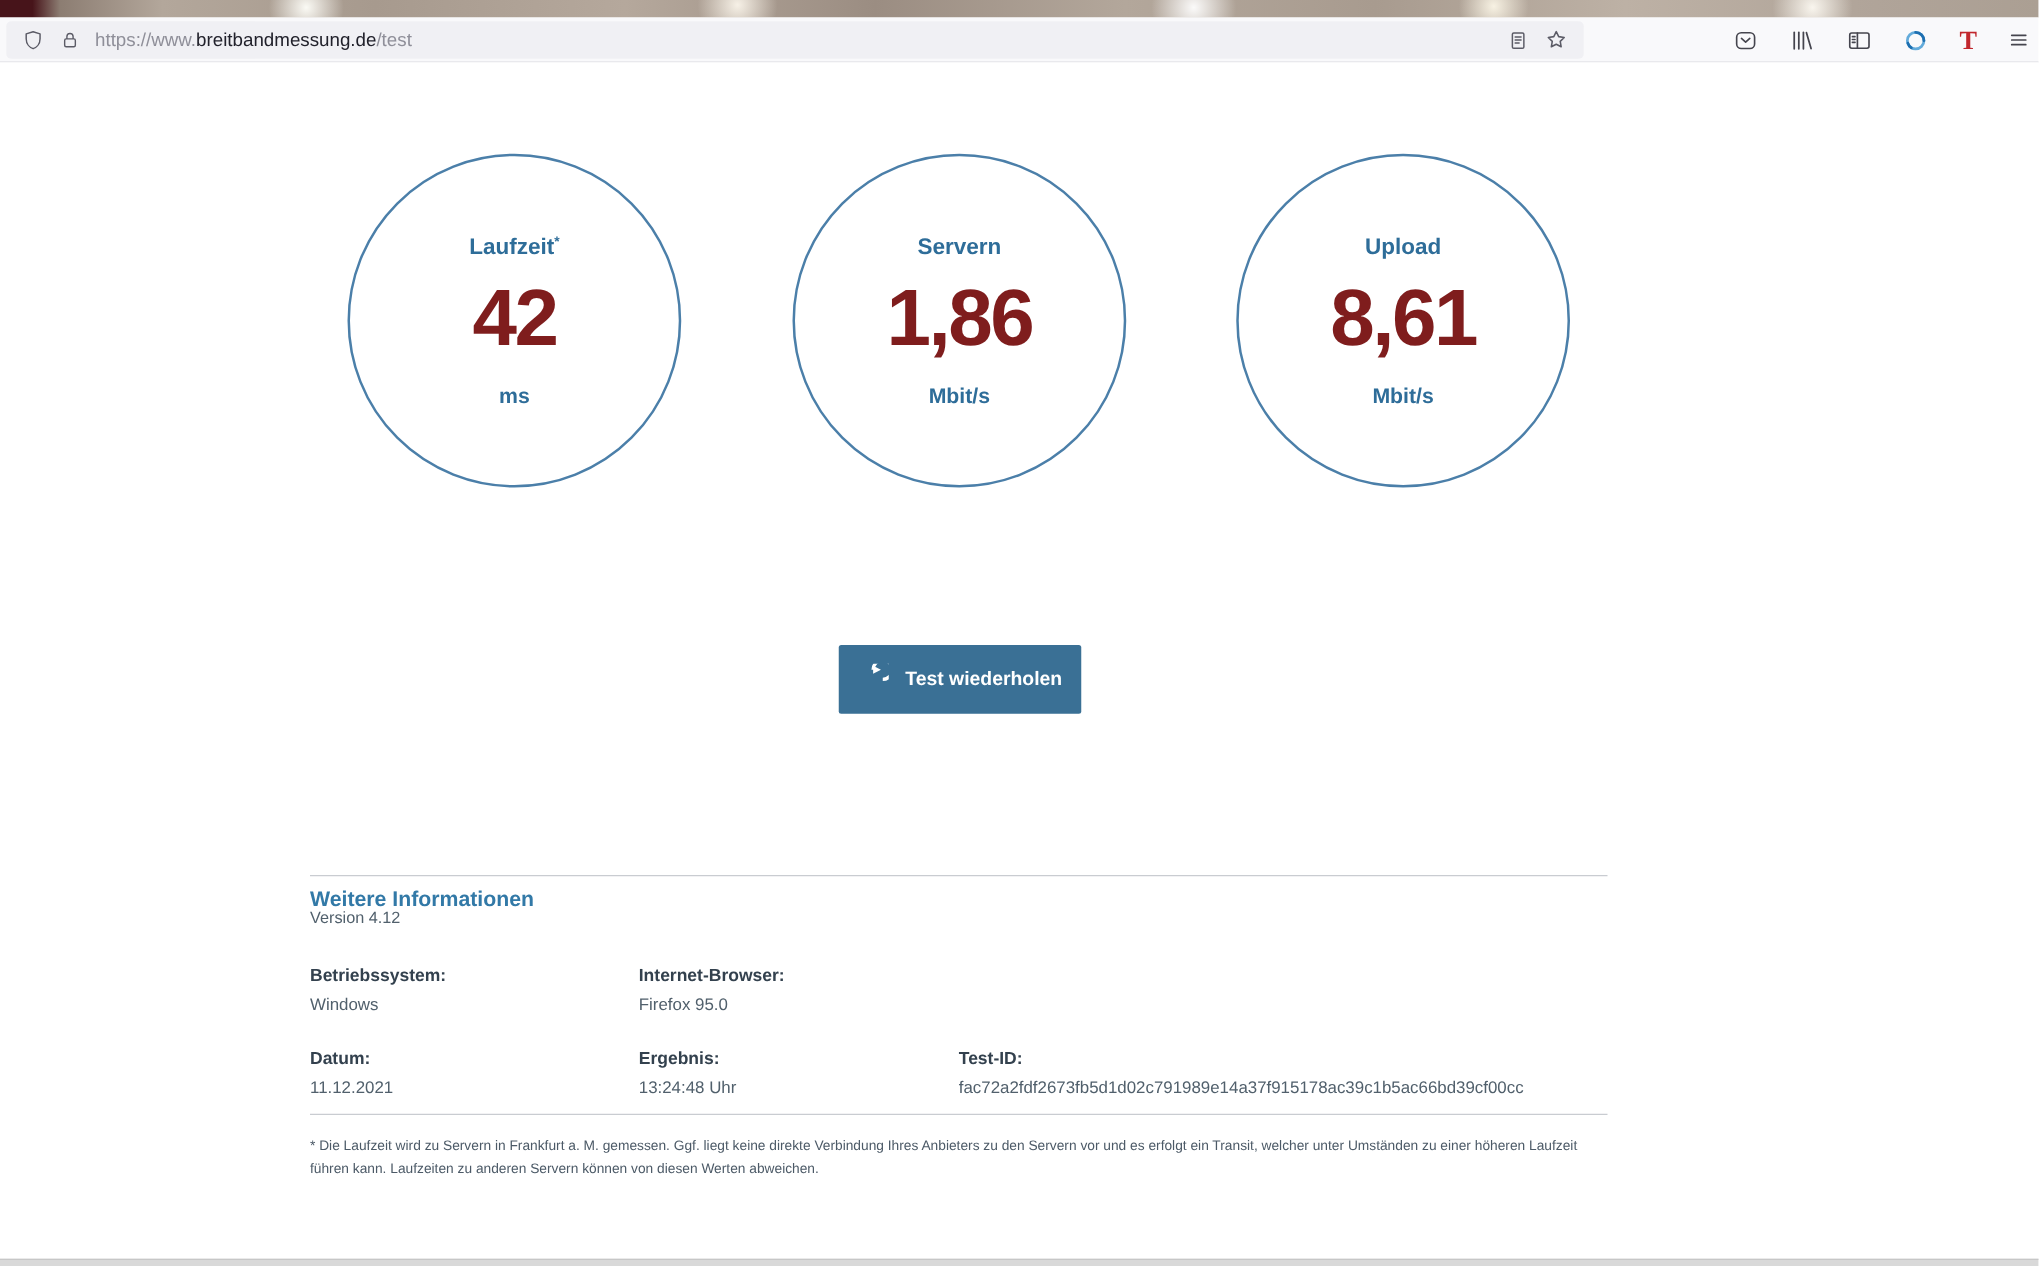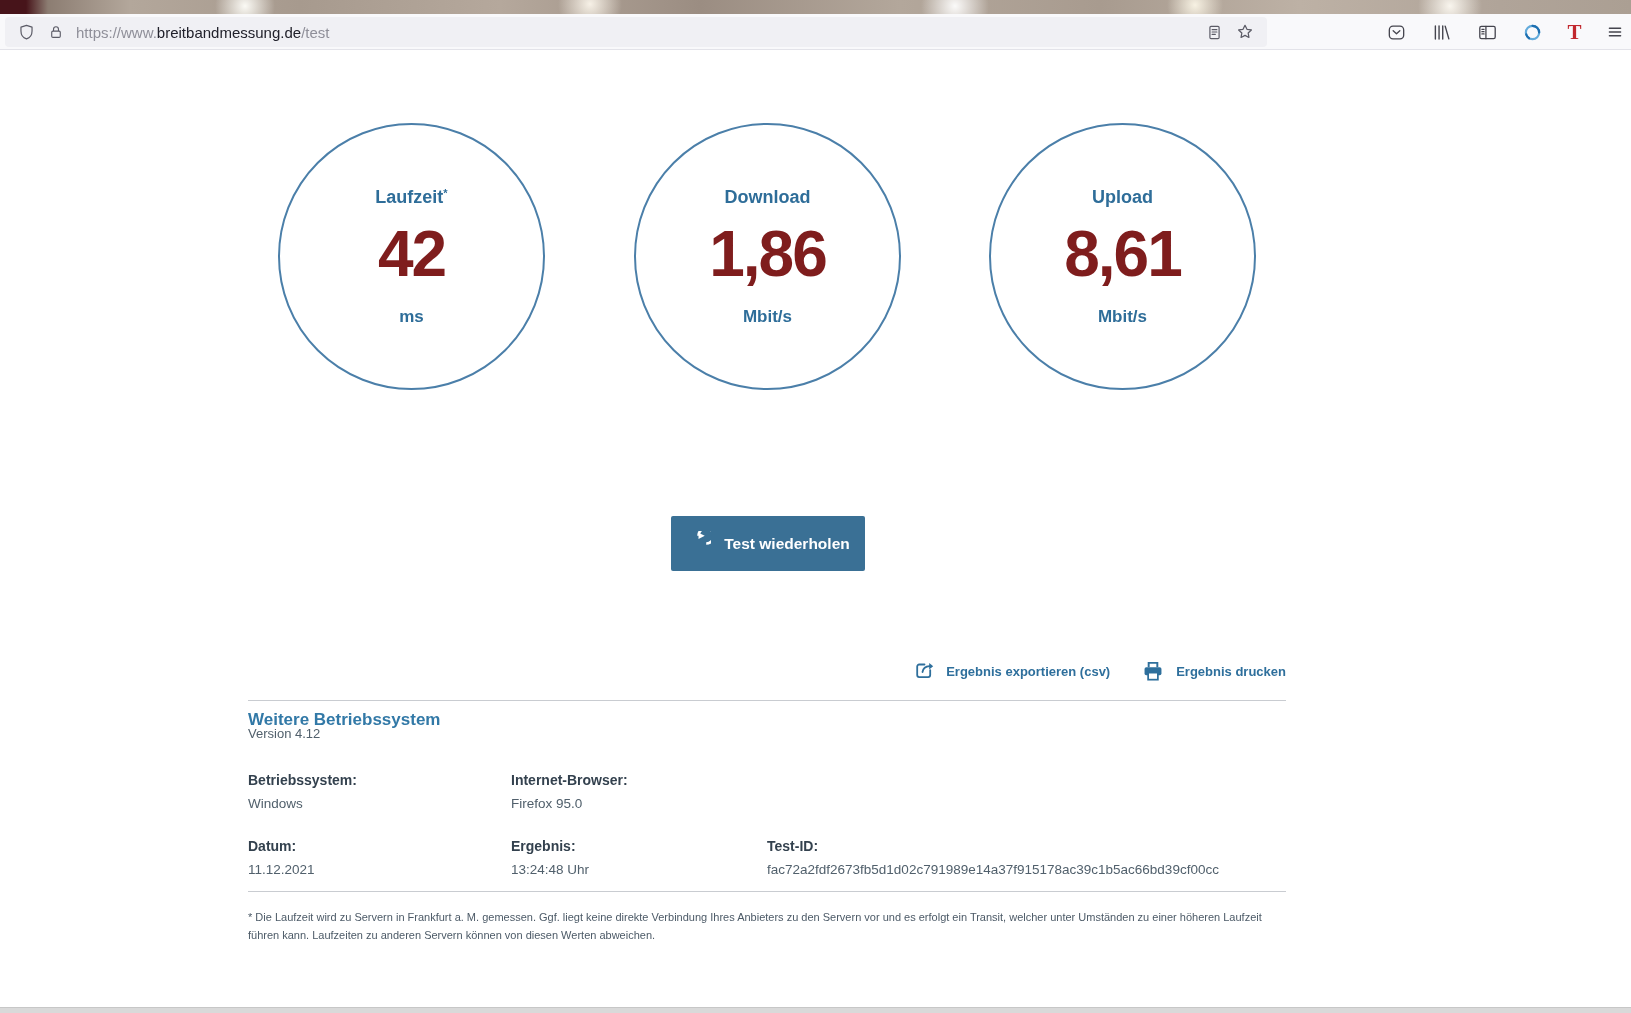--- a/index.html
+++ b/index.html
@@ -160,67 +160,45 @@
 
   <div class="content">
 
     <div class="circle circle-1">
       <div class="clabel"><span>Laufzeit</span><sup>*</sup></div>
       <div class="cvalue">42</div>
       <div class="cunit">ms</div>
     </div>
 
     <div class="circle circle-2">
-      <div class="clabel"><span>Download</span><sup></sup></div>
+      <div class="clabel"><span>Servern</span><sup></sup></div>
       <div class="cvalue">1,86</div>
       <div class="cunit">Mbit/s</div>
     </div>
 
     <div class="circle circle-3">
       <div class="clabel"><span>Upload</span><sup></sup></div>
       <div class="cvalue">8,61</div>
       <div class="cunit">Mbit/s</div>
     </div>
 
     <button class="repeat-btn">
       <span class="ticon">
         <svg width="25" height="25" viewBox="0 0 24 24" fill="none">
           <path d="M19.4 12 A7.4 7.4 0 1 0 12 4.6" stroke="#ffffff" stroke-width="2.6"></path>
           <path d="M12 1.6 L18 4.6 L12 7.6 Z" fill="#ffffff"></path>
         </svg>
       </span>
       <span>Test wiederholen</span>
     </button>
 
-    <div class="links-row">
-      <span class="result-link">
-        <span class="ticon">
-          <svg width="24" height="24" viewBox="0 0 24 24" fill="none" stroke="#2e6f9c" stroke-width="1.8" stroke-linecap="round">
-            <path d="M12.5 5.5 H7.2 a2 2 0 0 0 -2 2 v8.6 a2 2 0 0 0 2 2 h9 a2 2 0 0 0 2 -2 v-5"></path>
-            <path d="M10.5 13 c0.6 -3.6 3.4 -5.6 7 -5.8"></path>
-            <path d="M17.2 3.9 l4 3.3 -4 3.4 z" fill="#2e6f9c" stroke="none"></path>
-          </svg>
-        </span>
-        <span>Ergebnis exportieren (csv)</span>
-      </span>
-      <span class="result-link">
-        <span class="ticon">
-          <svg width="26" height="26" viewBox="0 0 24 24">
-            <path d="M8 8.5 V4.5 h8 v4" fill="none" stroke="#2e6f9c" stroke-width="1.8"></path>
-            <rect x="4.2" y="8.5" width="15.6" height="7.5" rx="1.6" fill="#2e6f9c"></rect>
-            <rect x="7.5" y="13.5" width="9" height="6.5" fill="#ffffff" stroke="#2e6f9c" stroke-width="1.6"></rect>
-          </svg>
-        </span>
-        <span>Ergebnis drucken</span>
-      </span>
-    </div>
 
     <div class="hr hr-1"></div>
 
-    <div class="info-heading">Weitere Betriebssystem</div>
+    <div class="info-heading">Weitere Informationen</div>
     <div class="info-version">Version 4.12</div>
 
     <div class="info-row info-row-1">
       <div class="ifield w1">
         <div class="ilabel">Betriebssystem:</div>
         <div class="ivalue">Windows</div>
       </div>
       <div class="ifield w2">
         <div class="ilabel">Internet-Browser:</div>
         <div class="ivalue">Firefox 95.0</div>

